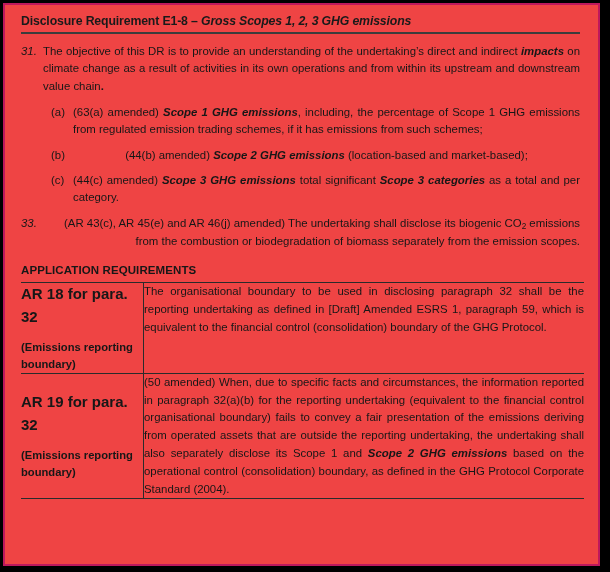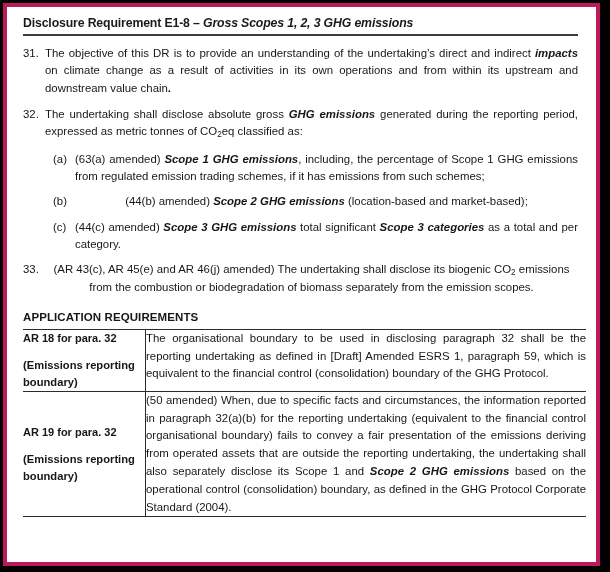--- a/index.html
+++ b/index.html
@@ -14,22 +14,22 @@
     font-family: "Liberation Sans", sans-serif;
   }
 
   
   .page {
     position: absolute;
     left: 3px;
     top: 3px;
     width: 597px;
     height: 563px;
-    background: #ffffff;
-    border: 4px solid #be185d;
+    background: #ef4444;
+    border: 2px solid #be185d;
     box-sizing: border-box;
     overflow: hidden;
   }
   .page-inner {
     position: relative;
     padding: 9px 18px 0 16px;
     box-sizing: border-box;
     height: 100%;
   }
 
@@ -52,26 +52,27 @@
     margin-bottom: 9px;
     font-size: 11.4px;
     color: #171717;
     line-height: 1.52;
   }
   .para .num {
     width: 22px;
     flex: 0 0 22px;
     text-align: left;
     white-space: nowrap;
+    font-style: italic;
   }
   .para .body {
     flex: 1 1 auto;
     text-align: justify;
   }
-  .para.no-just .body { text-align: center; }
+  .para.no-just .body { text-align: right; }
 
   .sub {
     display: flex;
     margin-bottom: 8px;
     font-size: 11.4px;
     color: #171717;
     line-height: 1.52;
     margin-left: 30px;
   }
   .sub .lbl {
@@ -113,21 +114,21 @@
   table.ar-table tr:first-child td { border-top-width: 1.9px; }
   td.ar-label {
     width: 122px;
     border-right: 1.2px solid #2b2b2b;
     padding: 10px 10px 12px 8px;
   }
   td.ar-text {
     padding: 12px 9px 12px 12px;
   }
   .ar-label-title {
-    font-size: 11px;
+    font-size: 15px;
     font-weight: bold;
     color: #171717;
     line-height: 1.5;
   }
   .ar-label-sub {
     font-size: 11.2px;
     font-weight: bold;
     color: #171717;
     line-height: 1.5;
     margin-top: 11px;
@@ -149,24 +150,20 @@
 
     <div class="dr-heading">
       <span>Disclosure Requirement E1-8 – </span><span class="it">Gross Scopes 1, 2, 3 GHG emissions</span>
     </div>
 
     <div class="para">
       <div class="num">31.</div>
       <div class="body"><span>The objective of this DR is to provide an understanding of the undertaking’s direct and indirect </span><b class="bi">impacts</b><span> on climate change as a result of activities in its own operations and from within its upstream and downstream value chain</span><b>.</b></div>
     </div>
 
-    <div class="para">
-      <div class="num">32.</div>
-      <div class="body"><span>The undertaking shall disclose absolute gross </span><b class="bi">GHG emissions</b><span> generated during the reporting period, expressed as metric tonnes of CO</span><sub>2</sub><span>eq classified as:</span></div>
-    </div>
 
     <div class="sub">
       <div class="lbl">(a)</div>
       <div class="body"><span>(63(a) amended) </span><b class="bi">Scope 1 GHG emissions</b><span>, including, the percentage of Scope 1 GHG emissions from regulated emission trading schemes, if it has emissions from such schemes;</span></div>
     </div>
 
     <div class="sub no-just">
       <div class="lbl">(b)</div>
       <div class="body"><span>(44(b) amended) </span><b class="bi">Scope 2 GHG emissions</b><span> (location-based and market-based);</span></div>
     </div>

